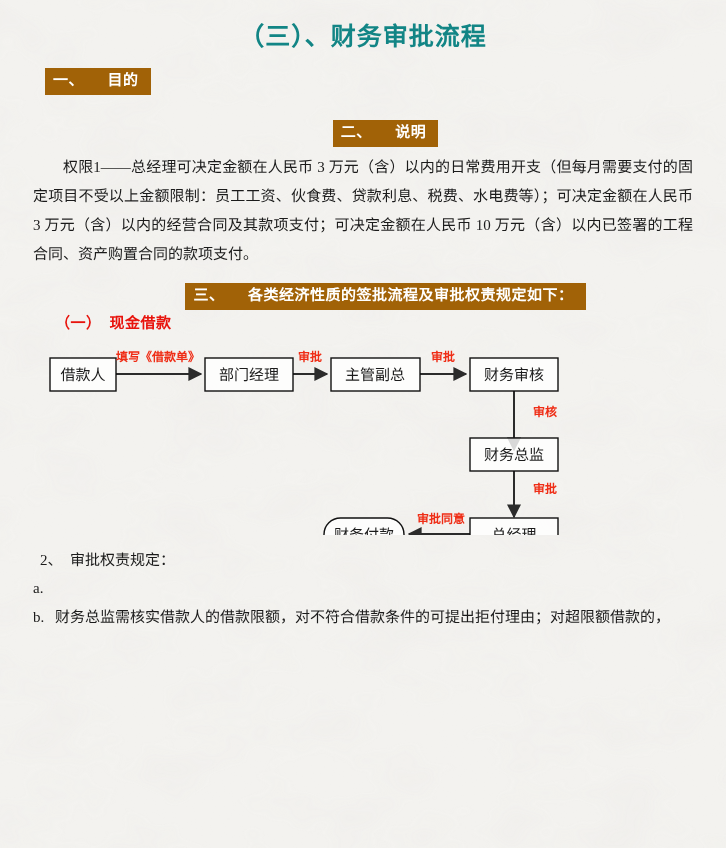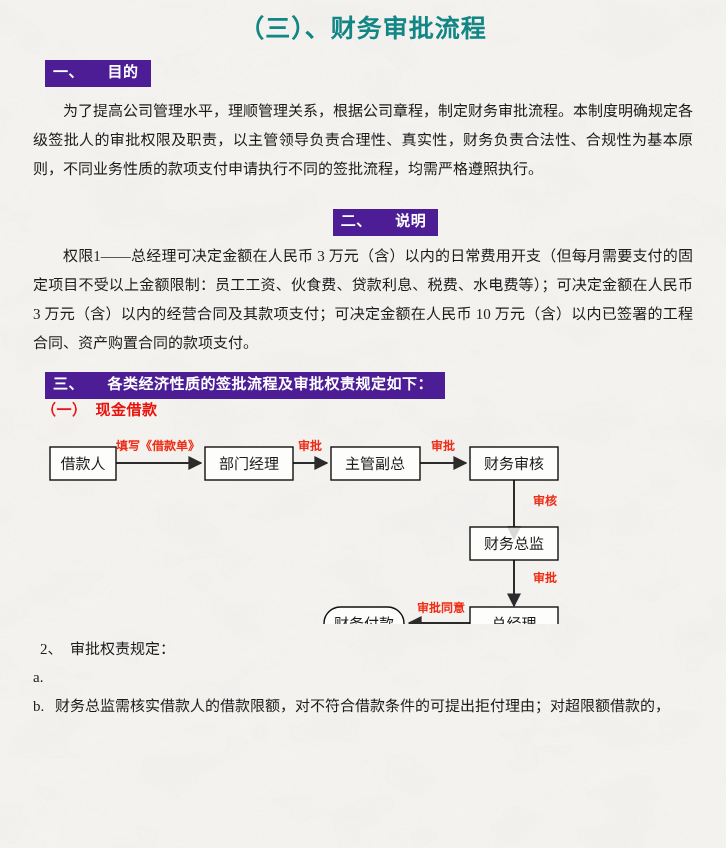--- a/index.html
+++ b/index.html
@@ -33,67 +33,67 @@
   }
 
   
   .doc-title {
     text-align: center;
     color: #128585;
     font-family: "DejaVu Sans", "Liberation Sans", sans-serif;
     font-weight: bold;
     font-size: 25px;
     letter-spacing: 1px;
-    margin: 4px;
+    margin: 12px;
     padding-top: 9px;
     line-height: 1.25;
   }
 
   
   .section-banner {
     display: inline-block;
-    background: #4c1d95;
+    background: #a16207;
     color: #ffffff;
     font-family: "DejaVu Sans", "Liberation Sans", sans-serif;
     font-weight: bold;
     font-size: 15px;
     line-height: 1.45;
     padding: 2px 12px 3px 8px;
     white-space: pre;
     letter-spacing: 0.5px;
   }
   .banner-row { padding-left: 45px; }
   .banner-row.b1 { margin-top: 16px; }
   .banner-row.b2 { margin-top: 25px; text-align: center; }
-  .banner-row.b3 { margin-top: 14px; }
+  .banner-row.b3 { margin-top: 14px; text-align: center; }
 
   
   .para {
     margin: 0;
     padding: 0 33px 0 33px;
     font-size: 15px;
     line-height: 29px;
     color: #1b1b1b;
     text-align: justify;
     text-justify: inter-ideograph;
     font-family: "Liberation Serif", "DejaVu Serif", serif;
   }
   .para.indent { text-indent: 2em; }
   .para.first { margin-top: 10px; }
   .para.tight { margin-top: 0; }
   .gap-sm { height: 6px; }
 
   
   .sub-heading-red {
     margin: 0;
-    padding-left: 41px;
+    padding-left: 55px;
     color: #e8130c;
     font-weight: bold;
     font-size: 15px;
-    font-family: Liberation Mono, monospace;
+    font-family: Liberation Serif, serif;
     line-height: 26px;
     letter-spacing: 0.5px;
   }
   .list-line {
     margin: 0;
     padding-left: 40px;
     font-size: 15px;
     line-height: 27px;
     color: #1b1b1b;
   }
@@ -169,21 +169,20 @@
   <rect width="726" height="848" filter="url(#grain)" opacity="0.55"></rect>
 </svg>
 
 <div id="page">
 
   <h1 class="doc-title">（三）、财务审批流程</h1>
 
   <div class="banner-row b1">
     <span class="section-banner">一、　　目的</span>
   </div>
-  <p class="para indent first">为了提高公司管理水平，理顺管理关系，根据公司章程，制定财务审批流程。本制度明确规定各级签批人的审批权限及职责，以主管领导负责合理性、真实性，财务负责合法性、合规性为基本原则，不同业务性质的款项支付申请执行不同的签批流程，均需严格遵照执行。</p>
 
   <div class="banner-row b2">
     <span class="section-banner">二、　　说明</span>
   </div>
   <div class="gap-sm"></div>
   <p class="para indent">权限1——总经理可决定金额在人民币 3 万元（含）以内的日常费用开支（但每月需要支付的固定项目不受以上金额限制：员工工资、伙食费、贷款利息、税费、水电费等）；可决定金额在人民币 3 万元（含）以内的经营合同及其款项支付；可决定金额在人民币 10 万元（含）以内已签署的工程合同、资产购置合同的款项支付。</p>
 
   <div class="banner-row b3">
     <span class="section-banner">三、　　各类经济性质的签批流程及审批权责规定如下：</span>
   </div>

